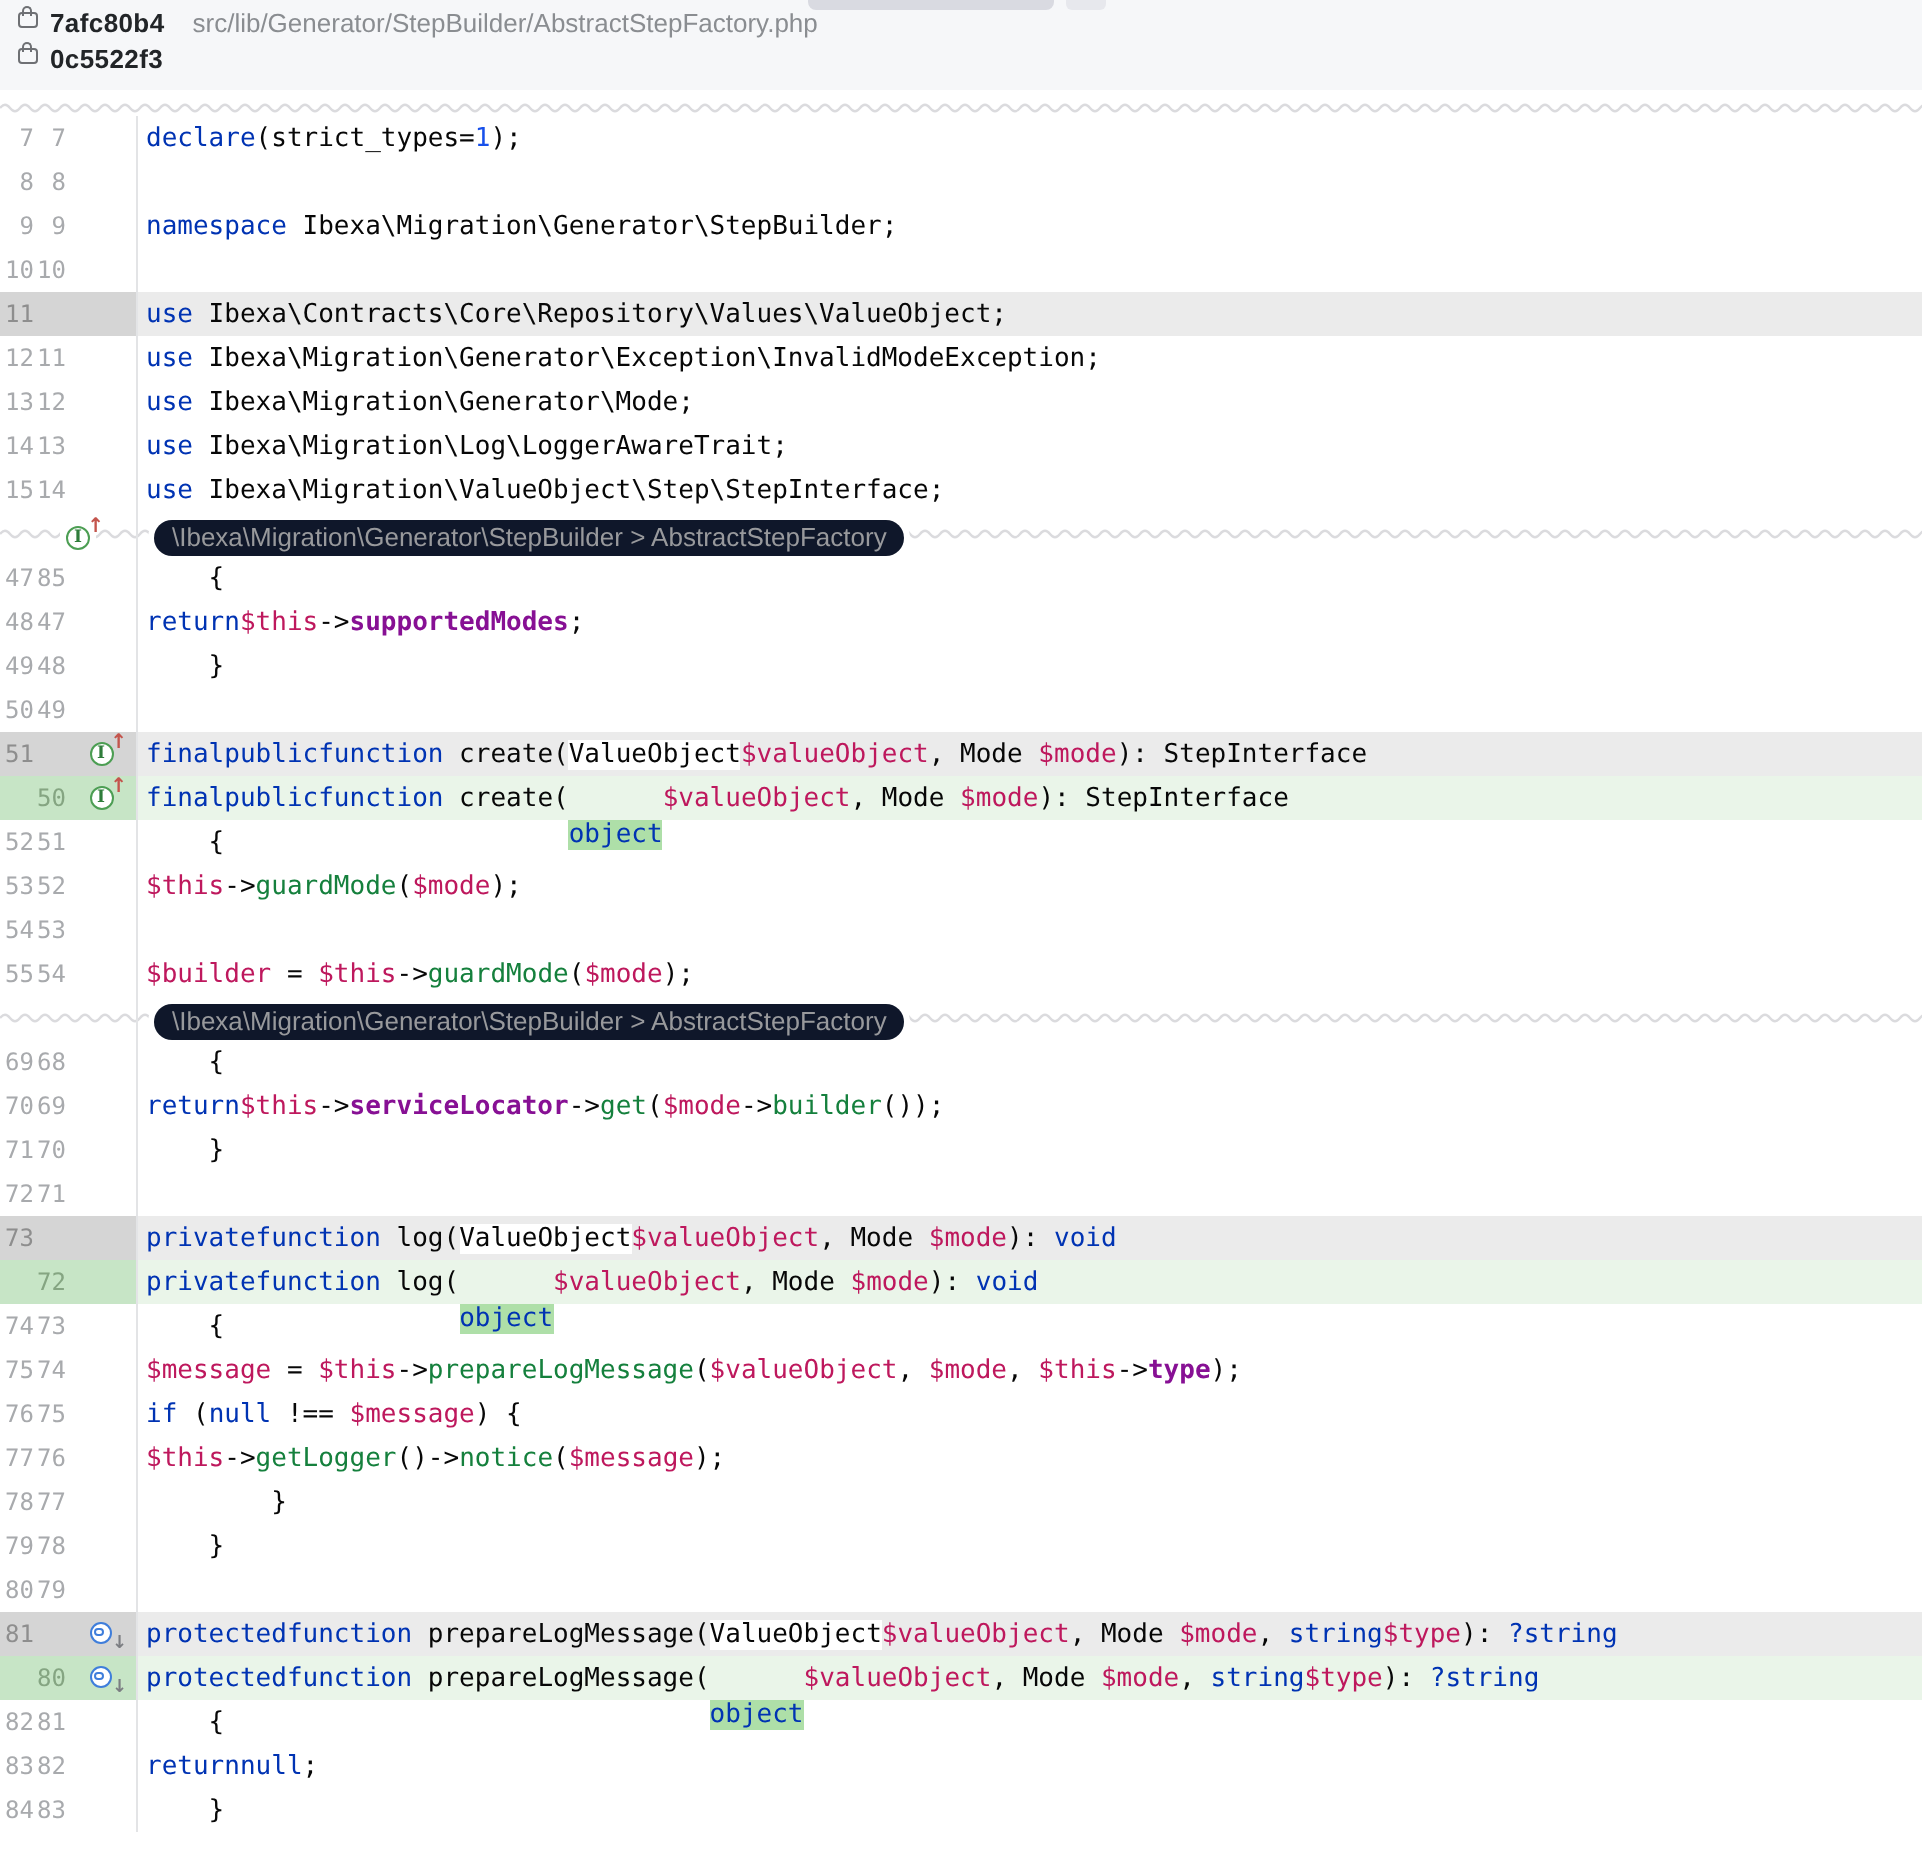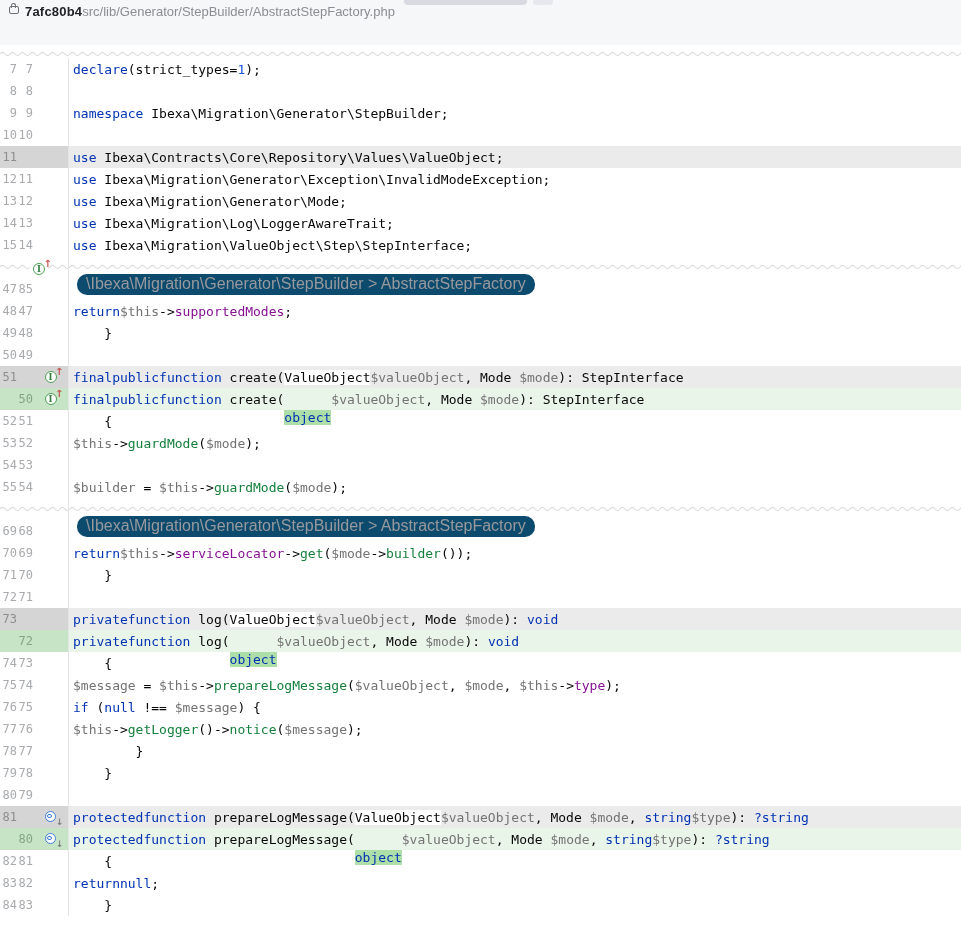--- a/index.html
+++ b/index.html
@@ -2,21 +2,21 @@
 <html><head>
 <meta charset="utf-8">
 <style>
   html,body{margin:0;padding:0;background:#fff;}
   body{width:961px;height:925px;overflow:hidden;font-family:"Liberation Sans",sans-serif;position:relative;}
 
   
   .hdr{background:#F6F7F9;padding:4px 0 5px 8px;position:relative;height:36px;}
   .hdr-line{display:flex;align-items:flex-start;height:18px;}
   .hash{font-size:13px;font-weight:700;color:#222528;letter-spacing:.2px;}
-  .fpath{font-size:13px;color:#8A8D91;margin-left:0;}
+  .fpath{font-size:13px;color:#8A8D91;margin-left:14px;}
   .lock{display:inline-block;width:8px;height:6px;border:1px solid #6E7074;border-radius:2px;position:relative;margin:2px 6px 0 1px;}
   .lock::before{content:'';position:absolute;left:1px;top:-4px;width:3px;height:4px;border:1px solid #6E7074;border-bottom:none;border-radius:3px 3px 0 0;}
   .cutoff-a{position:absolute;top:0;left:404px;width:123px;height:5px;background:#D9DAE1;border-radius:0 0 4px 4px;}
   .cutoff-b{position:absolute;top:0;left:533px;width:20px;height:5px;background:#E7E8ED;border-radius:0 0 3px 3px;}
 
   
   .top-sep{height:13px;position:relative;background:#fff;}
   .wave{position:absolute;left:0;right:0;top:3px;height:12px;overflow:hidden;}
   .wave svg{display:block;}
 
@@ -28,55 +28,59 @@
   .g-new{width:16px;flex:0 0 16px;text-align:right;}
   .g-ico{width:35px;flex:0 0 35px;display:flex;justify-content:center;align-items:center;position:relative;}
   .codecell{flex:1 1 auto;height:100%;display:flex;align-items:center;border-left:1px solid #E3E4E6;padding-left:4px;white-space:pre;color:#070707;}
   .row.del .gut{background:#D5D5D5;color:#8E8E8E;}
   .row.del .codecell{background:#EBEBEB;}
   .row.add .gut{background:#C7E5C6;color:#85A582;}
   .row.add .codecell{background:#EAF5E9;}
 
   .tok-k{color:#0033B3;}
   .tok-n{color:#1750EB;}
-  .tok-v{color:#737373;}
+  .tok-v{color:#be185d;}
   .tok-c{color:#15803d;}
-  .tok-f{color:#871094;}
+  .tok-f{color:#871094;font-weight:bold;}
   .tok-dc{background:#ffffff;color:#070707;}
   .tok-ak{background:#AEDFA8;color:#0033B3;margin-top:36px;}
 
   
   .gicon{position:relative;display:inline-block;width:12px;height:12px;cursor:pointer;}
   .icircle{display:block;width:10px;height:10px;border:1.3px solid #4C9E53;border-radius:50%;
            color:#2F7D3B;font-family:"DejaVu Serif",serif;font-size:8.5px;font-weight:700;
            line-height:10px;text-align:center;background:#fff;}
   .iarrow{position:absolute;right:-7px;top:-5px;color:#C4554D;font-size:10px;font-weight:700;font-family:"DejaVu Sans",sans-serif;}
   .ocircle{display:block;width:9px;height:9px;border:1.6px solid #3F7EDB;border-radius:50%;position:relative;background:#fff;}
   .ocircle::after{content:'';position:absolute;left:1.6px;top:1.6px;width:2.6px;height:2.6px;border:1.5px solid #3F7EDB;border-radius:50%;}
   .oarrow{position:absolute;right:-7px;bottom:-4px;color:#7C7E82;font-size:9px;font-weight:700;font-family:"DejaVu Sans",sans-serif;}
 
   
   .row.sep{display:block;cursor:pointer;}
   .sep-border{position:absolute;left:68px;top:0;bottom:0;border-left:1px solid #E3E4E6;}
   .sep-icon{position:absolute;left:30px;top:4px;background:#fff;padding:0 3px;z-index:3;}
-  .sep-pill{position:absolute;left:77px;top:18px;z-index:2;background:#0c4a6e;border-radius:10px;
-            padding:1px 9px 2px 9px;font-family:"Liberation Sans",sans-serif;font-size:16px;color:#98999C;
+  .sep-pill{position:absolute;left:77px;top:4px;z-index:2;background:#0f172a;border-radius:10px;
+            padding:1px 9px 2px 9px;font-family:"Liberation Sans",sans-serif;font-size:13px;color:#98999C;
             box-shadow:0 0 0 3px #fff;white-space:nowrap;}
 </style>
 </head>
 <body>
 
 <div class="hdr">
   <span class="cutoff-a"></span>
   <span class="cutoff-b"></span>
   <div class="hdr-line">
     <span class="lock"></span>
     <span class="hash">7afc80b4</span>
     <span class="fpath">src/lib/Generator/StepBuilder/AbstractStepFactory.php</span>
   </div>
+  <div class="hdr-line">
+    <span class="lock"></span>
+    <span class="hash">0c5522f3</span>
+  </div>
 </div>
 
 <div class="top-sep">
   <span class="wave">
       <svg width="970" height="12">
         <path d="M0 6 Q 2.5 2.8 5 6 Q 7.5 9.2 10 6 Q 12.5 2.8 15 6 Q 17.5 9.2 20 6 Q 22.5 2.8 25 6 Q 27.5 9.2 30 6 Q 32.5 2.8 35 6 Q 37.5 9.2 40 6 Q 42.5 2.8 45 6 Q 47.5 9.2 50 6 Q 52.5 2.8 55 6 Q 57.5 9.2 60 6 Q 62.5 2.8 65 6 Q 67.5 9.2 70 6 Q 72.5 2.8 75 6 Q 77.5 9.2 80 6 Q 82.5 2.8 85 6 Q 87.5 9.2 90 6 Q 92.5 2.8 95 6 Q 97.5 9.2 100 6 Q 102.5 2.8 105 6 Q 107.5 9.2 110 6 Q 112.5 2.8 115 6 Q 117.5 9.2 120 6 Q 122.5 2.8 125 6 Q 127.5 9.2 130 6 Q 132.5 2.8 135 6 Q 137.5 9.2 140 6 Q 142.5 2.8 145 6 Q 147.5 9.2 150 6 Q 152.5 2.8 155 6 Q 157.5 9.2 160 6 Q 162.5 2.8 165 6 Q 167.5 9.2 170 6 Q 172.5 2.8 175 6 Q 177.5 9.2 180 6 Q 182.5 2.8 185 6 Q 187.5 9.2 190 6 Q 192.5 2.8 195 6 Q 197.5 9.2 200 6 Q 202.5 2.8 205 6 Q 207.5 9.2 210 6 Q 212.5 2.8 215 6 Q 217.5 9.2 220 6 Q 222.5 2.8 225 6 Q 227.5 9.2 230 6 Q 232.5 2.8 235 6 Q 237.5 9.2 240 6 Q 242.5 2.8 245 6 Q 247.5 9.2 250 6 Q 252.5 2.8 255 6 Q 257.5 9.2 260 6 Q 262.5 2.8 265 6 Q 267.5 9.2 270 6 Q 272.5 2.8 275 6 Q 277.5 9.2 280 6 Q 282.5 2.8 285 6 Q 287.5 9.2 290 6 Q 292.5 2.8 295 6 Q 297.5 9.2 300 6 Q 302.5 2.8 305 6 Q 307.5 9.2 310 6 Q 312.5 2.8 315 6 Q 317.5 9.2 320 6 Q 322.5 2.8 325 6 Q 327.5 9.2 330 6 Q 332.5 2.8 335 6 Q 337.5 9.2 340 6 Q 342.5 2.8 345 6 Q 347.5 9.2 350 6 Q 352.5 2.8 355 6 Q 357.5 9.2 360 6 Q 362.5 2.8 365 6 Q 367.5 9.2 370 6 Q 372.5 2.8 375 6 Q 377.5 9.2 380 6 Q 382.5 2.8 385 6 Q 387.5 9.2 390 6 Q 392.5 2.8 395 6 Q 397.5 9.2 400 6 Q 402.5 2.8 405 6 Q 407.5 9.2 410 6 Q 412.5 2.8 415 6 Q 417.5 9.2 420 6 Q 422.5 2.8 425 6 Q 427.5 9.2 430 6 Q 432.5 2.8 435 6 Q 437.5 9.2 440 6 Q 442.5 2.8 445 6 Q 447.5 9.2 450 6 Q 452.5 2.8 455 6 Q 457.5 9.2 460 6 Q 462.5 2.8 465 6 Q 467.5 9.2 470 6 Q 472.5 2.8 475 6 Q 477.5 9.2 480 6 Q 482.5 2.8 485 6 Q 487.5 9.2 490 6 Q 492.5 2.8 495 6 Q 497.5 9.2 500 6 Q 502.5 2.8 505 6 Q 507.5 9.2 510 6 Q 512.5 2.8 515 6 Q 517.5 9.2 520 6 Q 522.5 2.8 525 6 Q 527.5 9.2 530 6 Q 532.5 2.8 535 6 Q 537.5 9.2 540 6 Q 542.5 2.8 545 6 Q 547.5 9.2 550 6 Q 552.5 2.8 555 6 Q 557.5 9.2 560 6 Q 562.5 2.8 565 6 Q 567.5 9.2 570 6 Q 572.5 2.8 575 6 Q 577.5 9.2 580 6 Q 582.5 2.8 585 6 Q 587.5 9.2 590 6 Q 592.5 2.8 595 6 Q 597.5 9.2 600 6 Q 602.5 2.8 605 6 Q 607.5 9.2 610 6 Q 612.5 2.8 615 6 Q 617.5 9.2 620 6 Q 622.5 2.8 625 6 Q 627.5 9.2 630 6 Q 632.5 2.8 635 6 Q 637.5 9.2 640 6 Q 642.5 2.8 645 6 Q 647.5 9.2 650 6 Q 652.5 2.8 655 6 Q 657.5 9.2 660 6 Q 662.5 2.8 665 6 Q 667.5 9.2 670 6 Q 672.5 2.8 675 6 Q 677.5 9.2 680 6 Q 682.5 2.8 685 6 Q 687.5 9.2 690 6 Q 692.5 2.8 695 6 Q 697.5 9.2 700 6 Q 702.5 2.8 705 6 Q 707.5 9.2 710 6 Q 712.5 2.8 715 6 Q 717.5 9.2 720 6 Q 722.5 2.8 725 6 Q 727.5 9.2 730 6 Q 732.5 2.8 735 6 Q 737.5 9.2 740 6 Q 742.5 2.8 745 6 Q 747.5 9.2 750 6 Q 752.5 2.8 755 6 Q 757.5 9.2 760 6 Q 762.5 2.8 765 6 Q 767.5 9.2 770 6 Q 772.5 2.8 775 6 Q 777.5 9.2 780 6 Q 782.5 2.8 785 6 Q 787.5 9.2 790 6 Q 792.5 2.8 795 6 Q 797.5 9.2 800 6 Q 802.5 2.8 805 6 Q 807.5 9.2 810 6 Q 812.5 2.8 815 6 Q 817.5 9.2 820 6 Q 822.5 2.8 825 6 Q 827.5 9.2 830 6 Q 832.5 2.8 835 6 Q 837.5 9.2 840 6 Q 842.5 2.8 845 6 Q 847.5 9.2 850 6 Q 852.5 2.8 855 6 Q 857.5 9.2 860 6 Q 862.5 2.8 865 6 Q 867.5 9.2 870 6 Q 872.5 2.8 875 6 Q 877.5 9.2 880 6 Q 882.5 2.8 885 6 Q 887.5 9.2 890 6 Q 892.5 2.8 895 6 Q 897.5 9.2 900 6 Q 902.5 2.8 905 6 Q 907.5 9.2 910 6 Q 912.5 2.8 915 6 Q 917.5 9.2 920 6 Q 922.5 2.8 925 6 Q 927.5 9.2 930 6 Q 932.5 2.8 935 6 Q 937.5 9.2 940 6 Q 942.5 2.8 945 6 Q 947.5 9.2 950 6 Q 952.5 2.8 955 6 Q 957.5 9.2 960 6 Q 962.5 2.8 965 6 Q 967.5 9.2 970 6" fill="none" stroke="#DBDBDE" stroke-width="1.2"></path>
       </svg>
     </span>
 </div>
 

